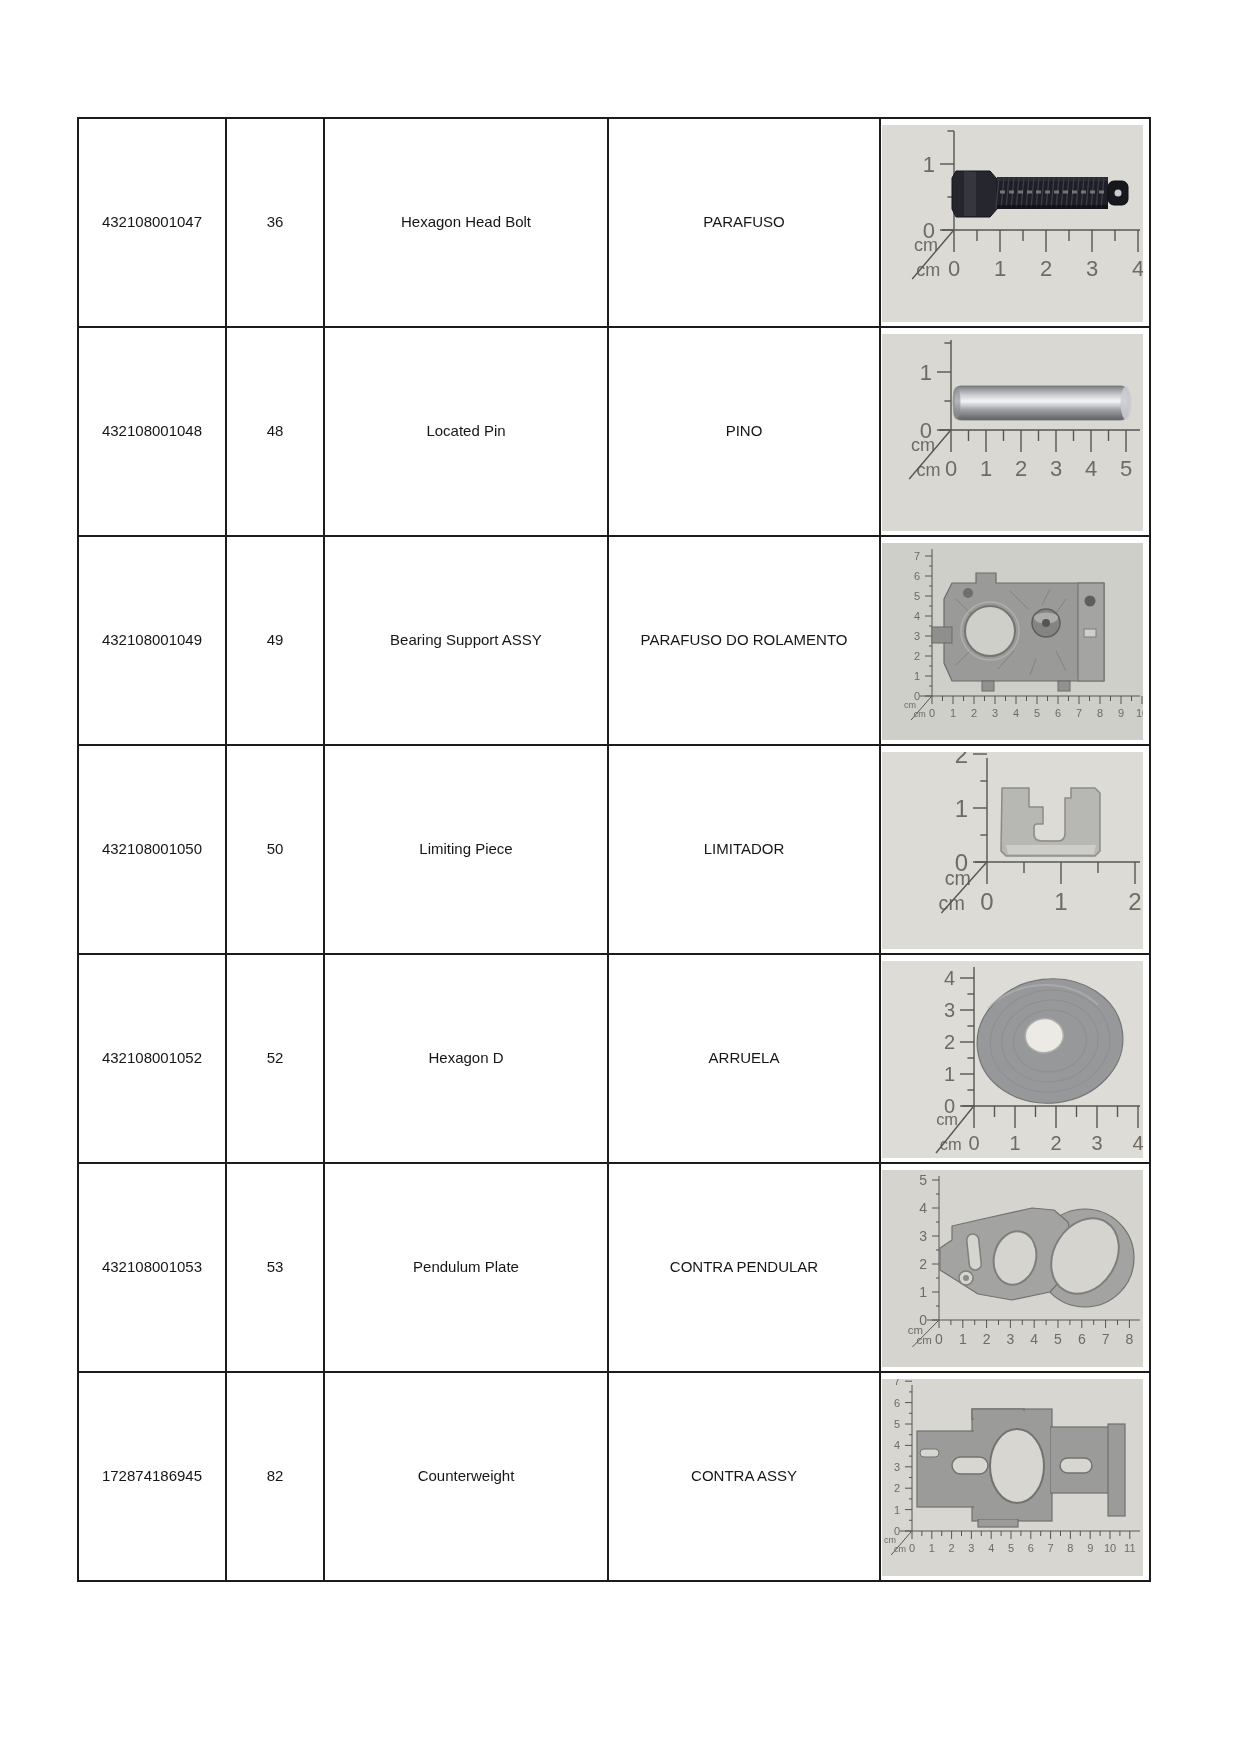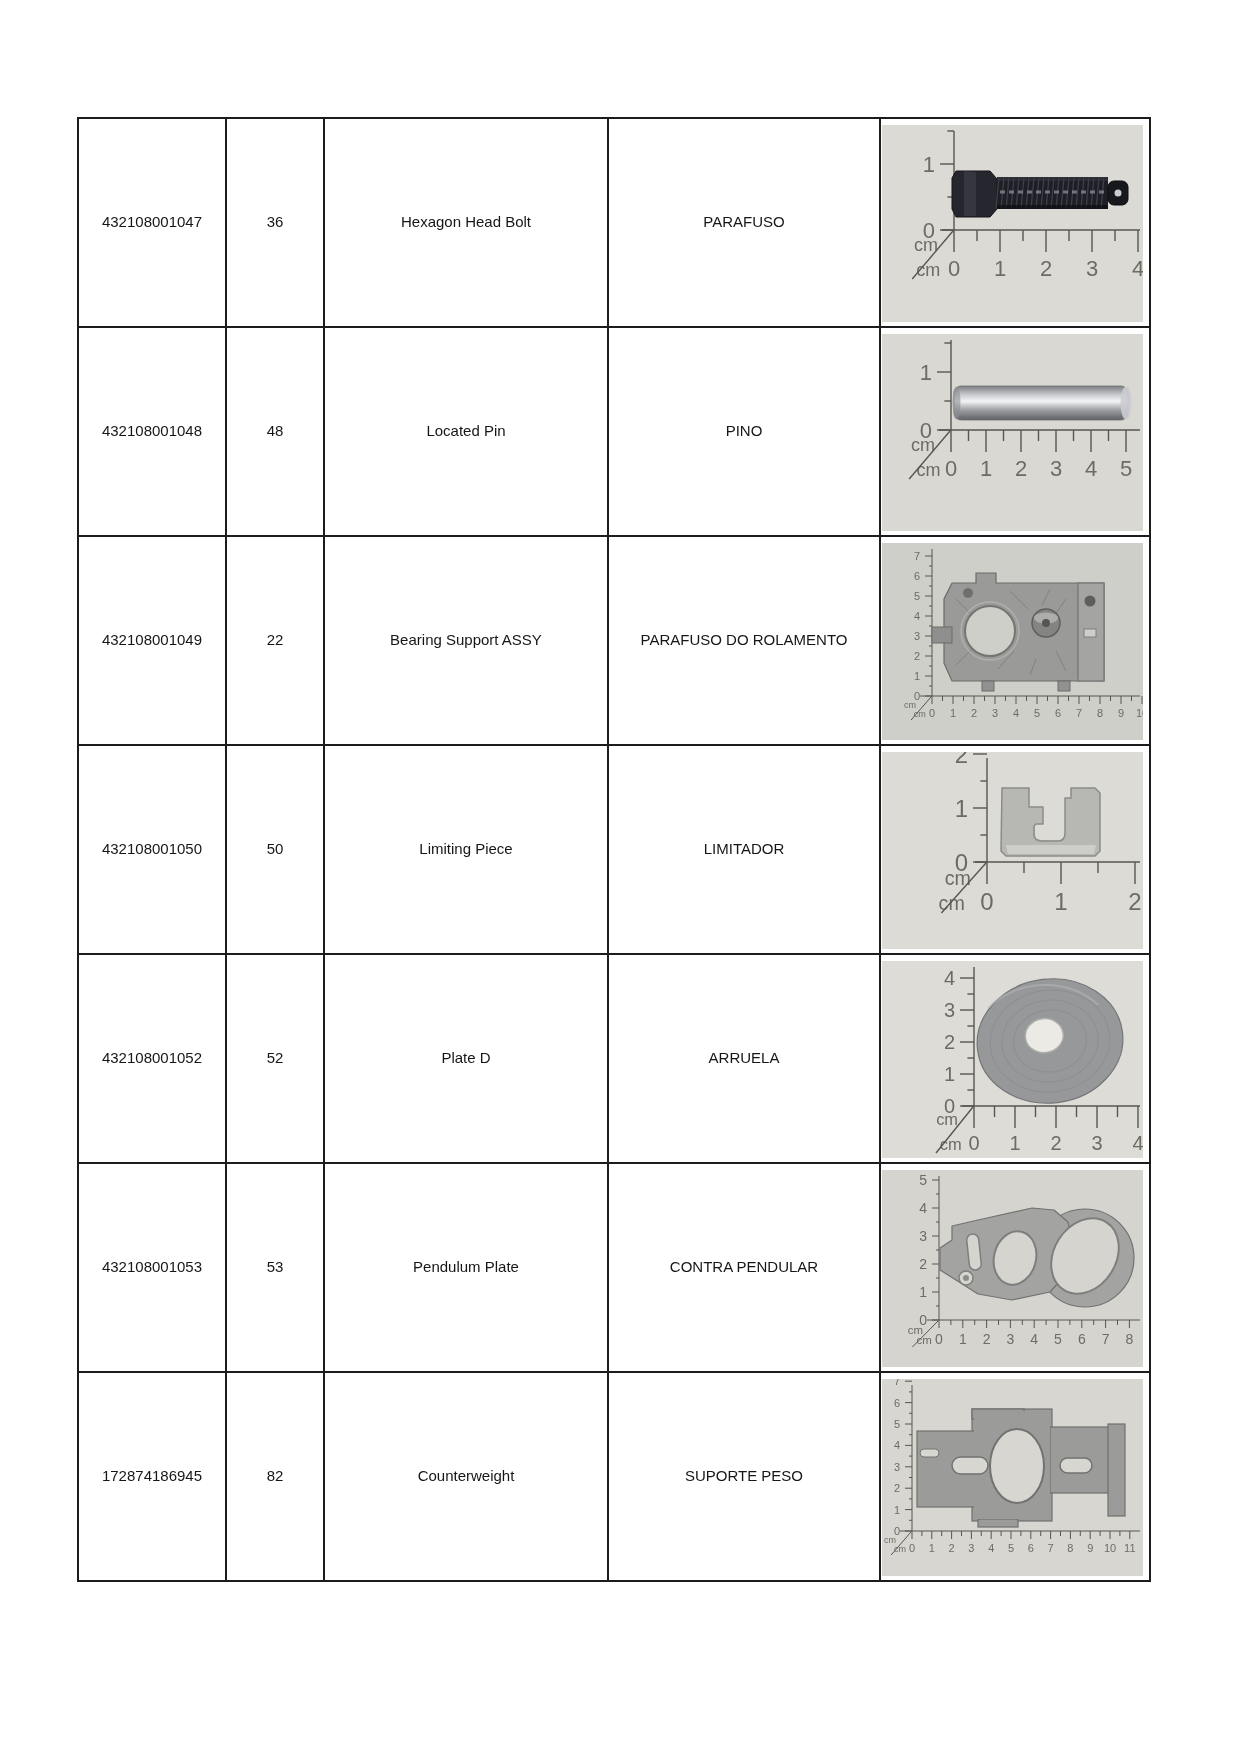--- a/index.html
+++ b/index.html
@@ -150,21 +150,21 @@
                 </g>
               </svg>
             </div>
     </td>
   </tr>
         <tr>
     <td>
       <span class="cellspan">432108001049</span>
     </td>
     <td>
-      <span class="cellspan">22</span>
+      <span class="cellspan">49</span>
     </td>
     <td>
       <span class="cellspan">Bearing Support ASSY</span>
     </td>
     <td>
       <span class="cellspan">PARAFUSO DO ROLAMENTO</span>
     </td>
     <td class="photo-cell">
       <div class="photo">
               <svg width="261" height="197" viewBox="0 0 261 197">
@@ -301,21 +301,21 @@
     </td>
   </tr>
         <tr>
     <td>
       <span class="cellspan">432108001052</span>
     </td>
     <td>
       <span class="cellspan">52</span>
     </td>
     <td>
-      <span class="cellspan">Plate D</span>
+      <span class="cellspan">Hexagon D</span>
     </td>
     <td>
       <span class="cellspan">ARRUELA</span>
     </td>
     <td class="photo-cell">
       <div class="photo">
               <svg width="261" height="197" viewBox="0 0 261 197">
                 <rect x="0" y="0" width="261" height="197" fill="#dedcd6"></rect>
                 <g>
                   <line x1="92" y1="6" x2="92" y2="145" stroke="#57564f" stroke-width="1.4"></line>
@@ -450,21 +450,21 @@
     <td>
       <span class="cellspan">172874186945</span>
     </td>
     <td>
       <span class="cellspan">82</span>
     </td>
     <td>
       <span class="cellspan">Counterweight</span>
     </td>
     <td>
-      <span class="cellspan">SUPORTE PESO</span>
+      <span class="cellspan">CONTRA ASSY</span>
     </td>
     <td class="photo-cell">
       <div class="photo">
               <svg width="261" height="197" viewBox="0 0 261 197">
                 <rect x="0" y="0" width="261" height="197" fill="#d7d6d1"></rect>
                 <g>
                   <line x1="30" y1="6" x2="30" y2="152" stroke="#57564f" stroke-width="1"></line>
                   <line x1="23" y1="152" x2="30" y2="152" stroke="#57564f" stroke-width="1"></line>
                   <text x="18" y="155.96" font-size="11" text-anchor="end" fill="#6d6c64" font-family="&quot;Liberation Sans&quot;,sans-serif">0</text>
                   <line x1="27" y1="141.3" x2="30" y2="141.3" stroke="#57564f" stroke-width="1"></line>

